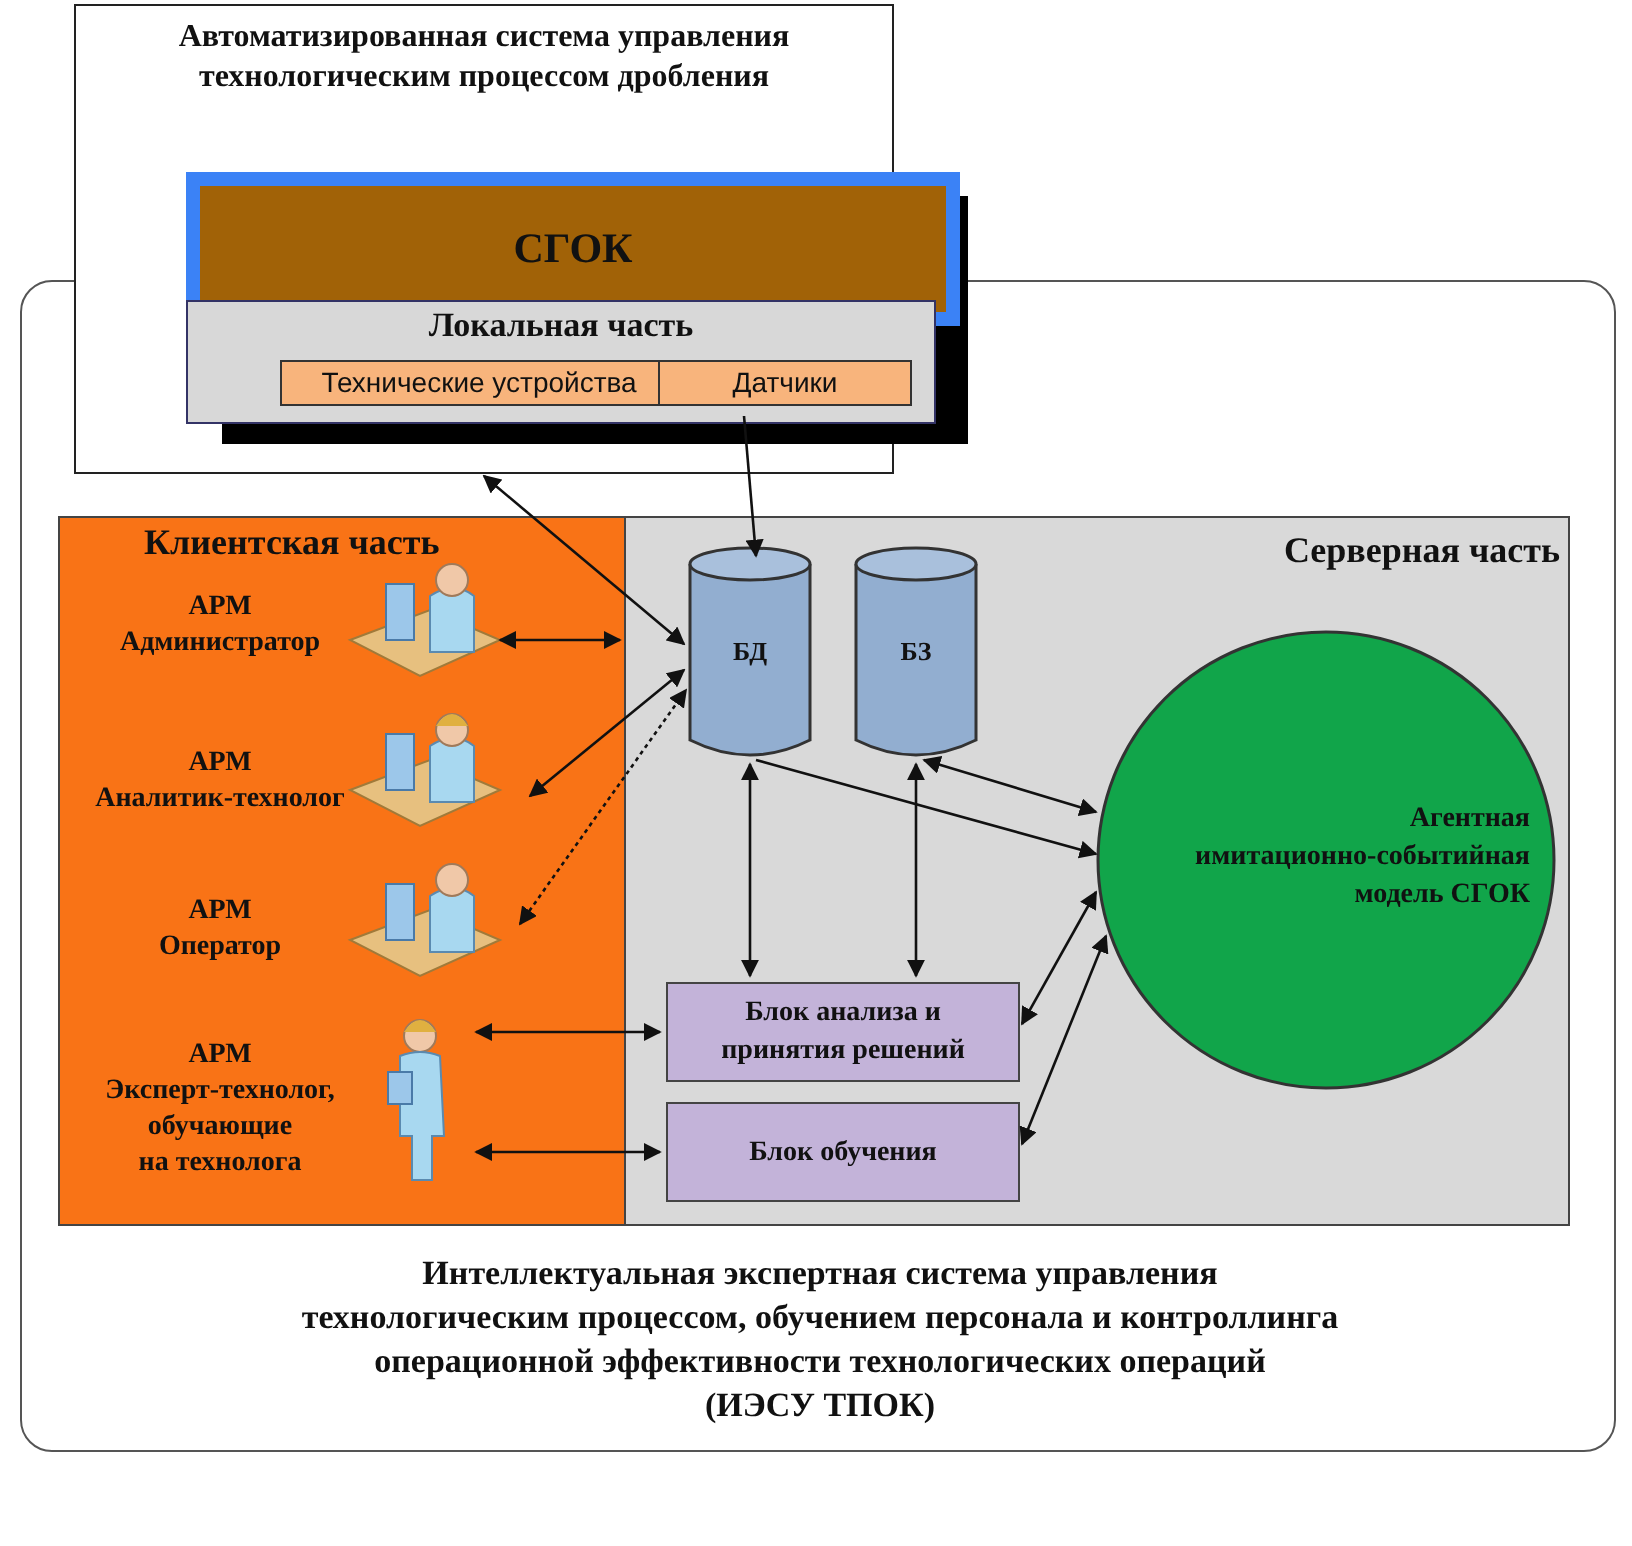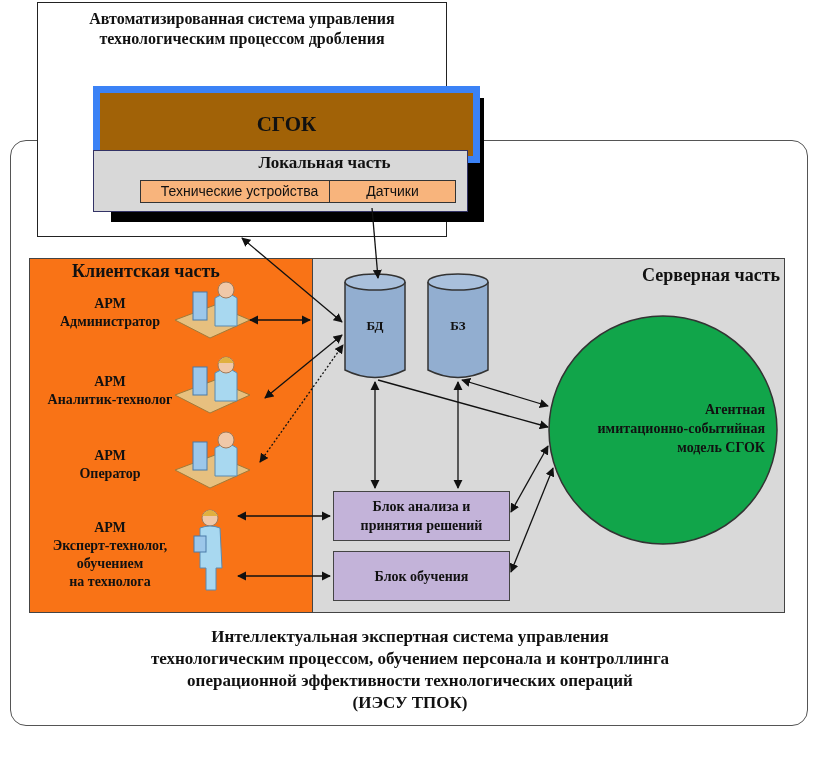--- a/index.html
+++ b/index.html
@@ -5,21 +5,21 @@
   html,body{margin:0;padding:0;background:#fff;}
   body{width:816px;height:773px;position:relative;overflow:hidden;font-family:"Liberation Serif","DejaVu Serif",serif;color:#111;}
   .abs{position:absolute;}
   .outer{left:10px;top:140px;width:796px;height:584px;border:1.5px solid #555;border-radius:16px;background:#fff;}
   .asutp{left:37px;top:2px;width:408px;height:233px;border:1.5px solid #222;background:#fff;}
   .asutp-title{left:0;top:6px;width:408px;text-align:center;font-weight:bold;font-size:16px;line-height:20px;}
   .sgok-shadow{left:73px;top:95px;width:373px;height:124px;background:#000;}
   .sgok-top{left:55px;top:83px;width:373px;height:63px;background:#a16207;border:7px solid #3b82f6;}
   .sgok-top span{display:block;text-align:center;font-weight:bold;font-size:21px;line-height:63px;color:#111;}
   .local{left:55px;top:147px;width:373px;height:60px;background:#d8d8d8;border:1px solid #336;}
-  .local-title{left:0;top:2px;width:373px;text-align:center;font-weight:bold;font-size:17px;margin-left:44px;}
+  .local-title{left:0;top:2px;width:373px;text-align:center;font-weight:bold;font-size:17px;}
   .orange{background:#f8b47c;border:1.5px solid #333;font-family:"Liberation Sans","DejaVu Sans",sans-serif;font-size:14px;text-align:center;line-height:21px;}
   .client{left:29px;top:258px;width:253px;height:353px;background:#f97316;border:1.5px solid #444;padding-left:36px;}
   .server{left:312px;top:258px;width:471px;height:353px;background:#d9d9d9;border:1.5px solid #444;}
   .part-title{font-weight:bold;font-size:18px;}
   .arm{text-align:center;font-weight:bold;font-size:14px;line-height:18px;}
   .purple{background:#c3b3d9;border:1.5px solid #444;text-align:center;font-weight:bold;font-size:14px;line-height:19px;display:flex;align-items:center;justify-content:center;}
   .footer{left:60px;top:626px;width:700px;text-align:center;font-weight:bold;font-size:17px;line-height:22px;}
   svg.overlay{position:absolute;left:0;top:0;pointer-events:none;}
   .circle-label{text-align:right;font-weight:bold;font-size:14px;line-height:19px;color:#111;}
 </style>
@@ -54,21 +54,21 @@
     <div>АРМ</div>
     <div>Аналитик-технолог</div>
   </div>
   <div class="abs arm" style="left:5px;top:188px;width:150px;">
     <div>АРМ</div>
     <div>Оператор</div>
   </div>
   <div class="abs arm" style="left:5px;top:260px;width:150px;">
     <div>АРМ</div>
     <div>Эксперт-технолог,</div>
-    <div>обучением</div>
+    <div>обучающие</div>
     <div>на технолога</div>
   </div>
 </div>
 
 <div class="abs server">
   <div class="abs part-title" style="right:4px;top:6px;">Серверная часть</div>
   <div class="abs purple" style="left:20px;top:232px;width:175px;height:48px;">
     <div>
         <div>Блок анализа и</div>
         <div>принятия решений</div>

